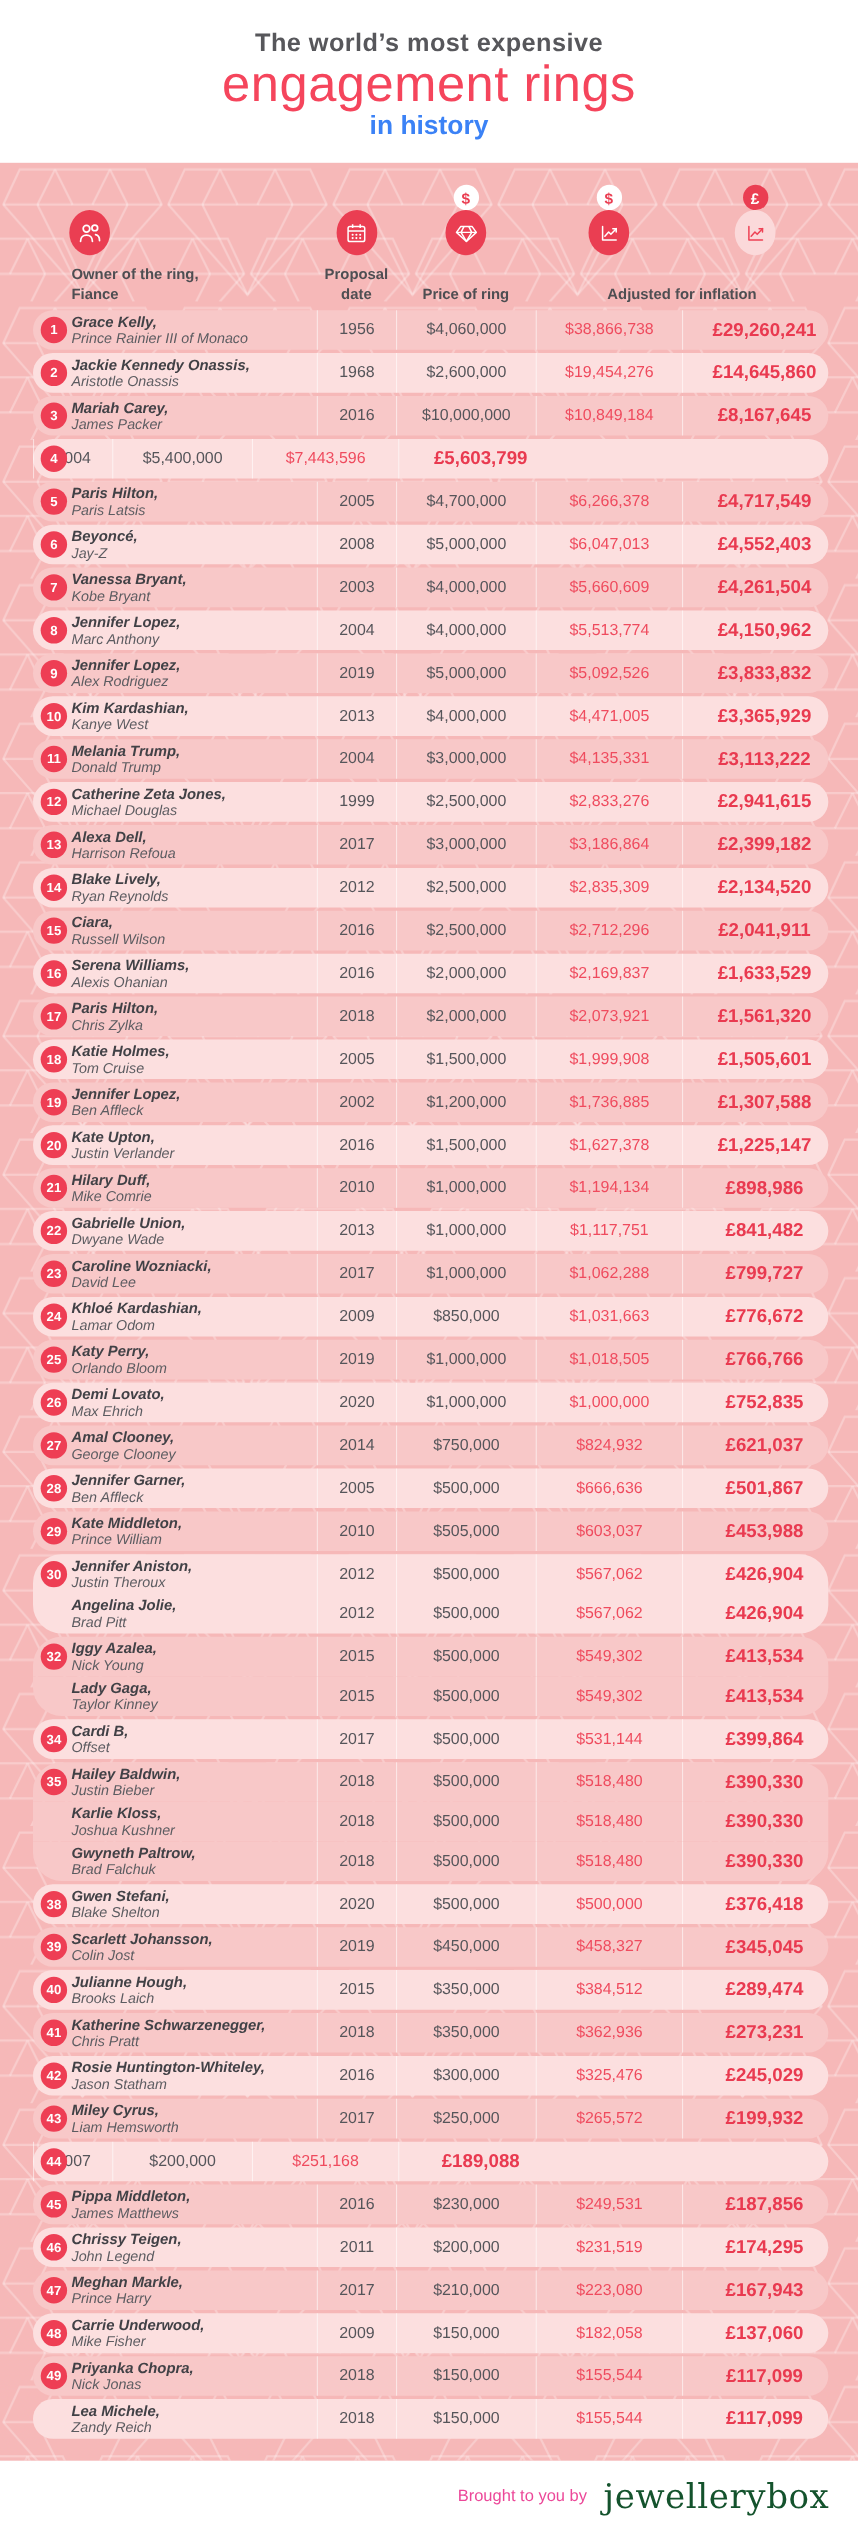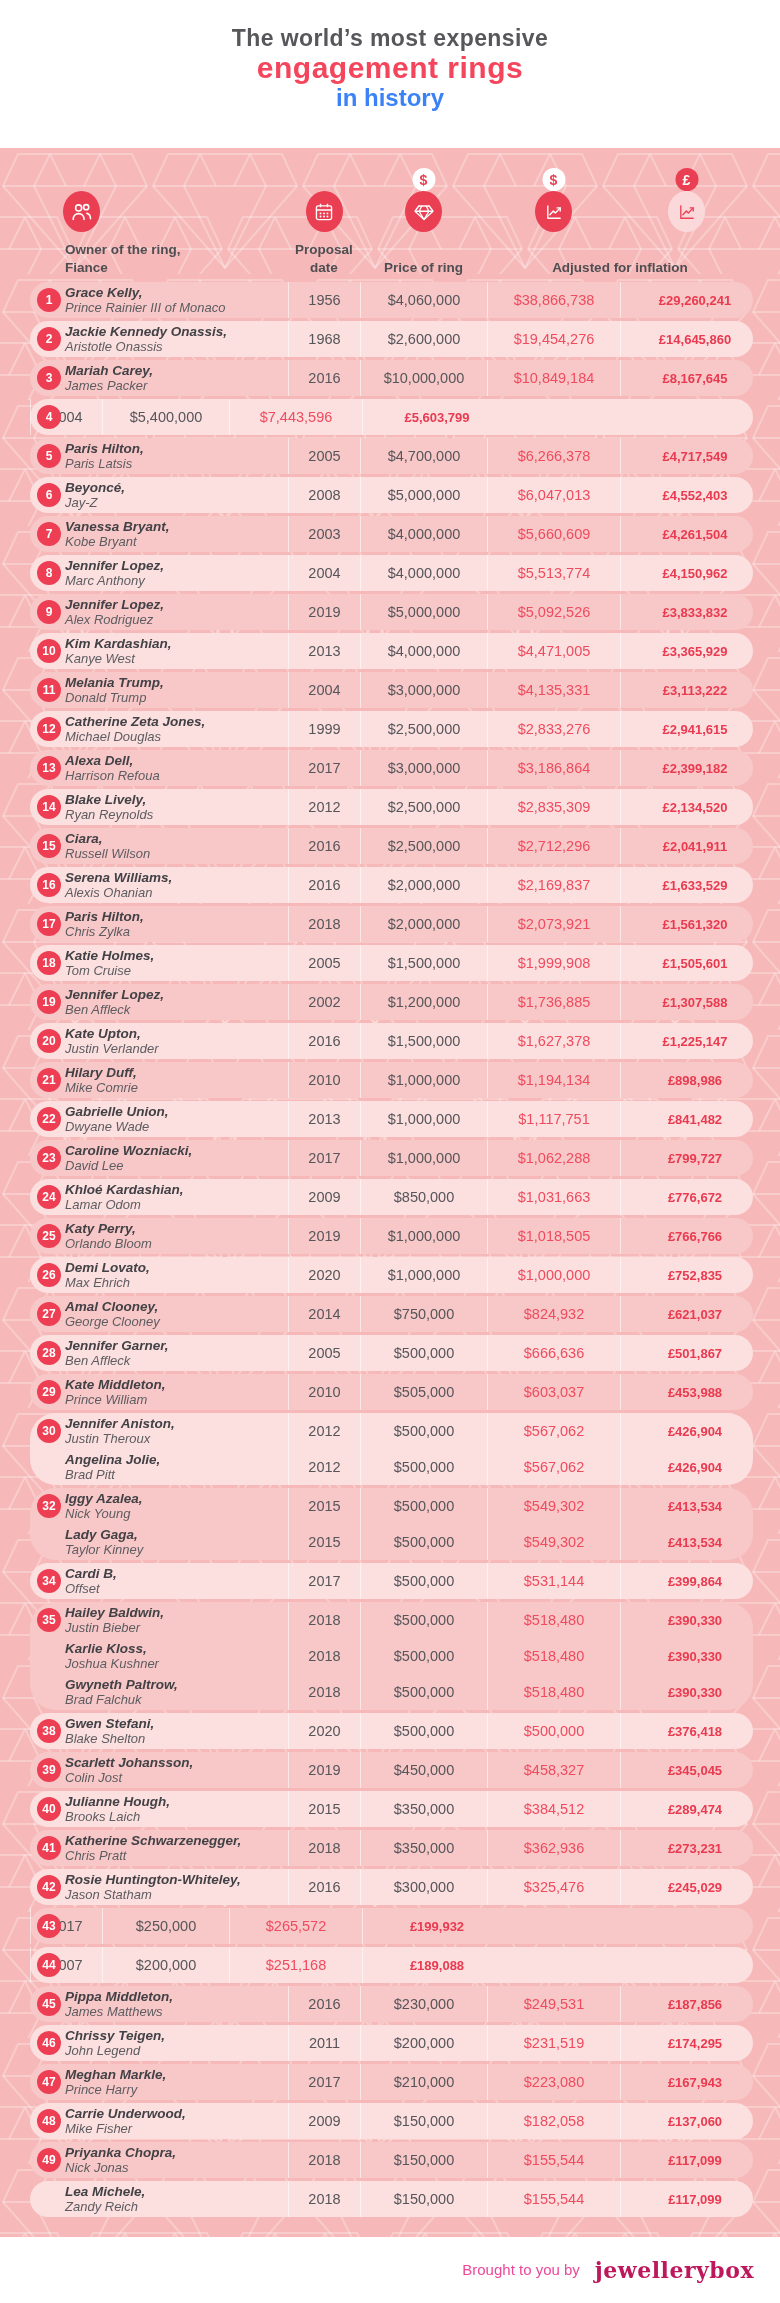--- a/index.html
+++ b/index.html
@@ -2,21 +2,21 @@
 <html><head>
 <meta charset="utf-8">
 <style>
   html,body{margin:0;padding:0;background:#fff;}
   body{width:780px;font-family:"Liberation Sans","DejaVu Sans",sans-serif;-webkit-font-smoothing:antialiased;}
   .page{width:780px;}
 
   
   .masthead{height:148px;box-sizing:border-box;padding-top:25px;text-align:center;background:#fff;border-radius:24px;}
   .t1{font-size:23px;font-weight:600;color:#57575b;letter-spacing:.4px;}
-  .t2{font-size:30px;font-weight:700;color:#f5455c;line-height:1.06;letter-spacing:.5px;}
+  .t2{font-size:46px;font-weight:400;color:#f5455c;line-height:1.06;letter-spacing:.5px;}
   .t3{font-size:24px;font-weight:600;color:#3b82f6;}
 
   
   .board{position:relative;background:#f6b8b8;padding:18px 0 17px;overflow:hidden;}
   .board .pattern{position:absolute;left:0;top:0;width:100%;height:100%;}
   .thead,.rows{position:relative;z-index:1;}
 
   
   .gridrow{display:flex;margin:0 27px 0 30px;}
   .c-name{width:258px;box-sizing:border-box;}
@@ -46,28 +46,28 @@
   .row{position:relative;display:flex;align-items:stretch;height:36px;border-radius:26px;margin:0 27px 3px 30px;background:#f8c8c8;}
   .row.light{background:#fcdfdf;}
   .row.pre{border-bottom-left-radius:0;border-bottom-right-radius:0;margin-bottom:0;}
   .row.cont{border-top-left-radius:0;border-top-right-radius:0;}
   .row .c-name{display:flex;flex-direction:column;justify-content:center;padding-left:35px;font-style:italic;}
   .row .cell{display:flex;align-items:center;justify-content:center;border-left:1px solid rgba(255,255,255,.55);}
   .owner{font-size:13.5px;font-weight:700;color:#414146;line-height:1.16;}
   .fiance{font-size:13px;color:#5c5c61;line-height:1.12;}
   .yr,.pr{font-size:14.5px;color:#55555a;}
   .usd{font-size:14.5px;color:#ef4b5e;}
-  .gbp{font-size:13px;font-weight:700;color:#e93a50;padding-left:16px;}
+  .gbp{font-size:17px;font-weight:700;color:#e93a50;padding-left:16px;}
   .badge{position:absolute;left:7px;top:50%;transform:translateY(-50%);width:24px;height:24px;border-radius:50%;
          background:#ee3e54;color:#fff;font-size:12px;font-weight:700;display:flex;align-items:center;justify-content:center;}
 
   
   .foot{height:65px;background:#fff;display:flex;align-items:center;justify-content:flex-end;padding-right:26px;gap:15px;}
   .credit{font-size:15px;color:#ec4899;}
-  .brand{font-family:"DejaVu Serif","Liberation Serif",serif;font-weight:700;font-size:22px;color:#be185d;letter-spacing:.5px;}
+  .brand{font-family:"DejaVu Serif","Liberation Serif",serif;font-weight:400;font-size:31px;color:#14532d;letter-spacing:.5px;}
 </style>
 </head>
 <body>
 
 <div class="page">
 
   <header class="masthead">
     <div class="t1">The world’s most expensive</div>
     <div class="t2">engagement rings</div>
     <div class="t3">in history</div>
@@ -678,20 +678,24 @@
             <div class="fiance">Jason Statham</div>
           </div>
           <div class="c-year cell yr">2016</div>
           <div class="c-price cell pr">$300,000</div>
           <div class="c-usd cell usd">$325,476</div>
           <div class="c-gbp cell gbp">£245,029</div>
         </div>
 
         <div class="row dark">
           <span class="badge">43</span>
+          <div class="c-name">
+            <div class="owner">Miley Cyrus,</div>
+            <div class="fiance">Liam Hemsworth</div>
+          </div>
           <div class="c-year cell yr">2017</div>
           <div class="c-price cell pr">$250,000</div>
           <div class="c-usd cell usd">$265,572</div>
           <div class="c-gbp cell gbp">£199,932</div>
         </div>
 
         <div class="row light">
           <span class="badge">44</span>
           <div class="c-year cell yr">2007</div>
           <div class="c-price cell pr">$200,000</div>

